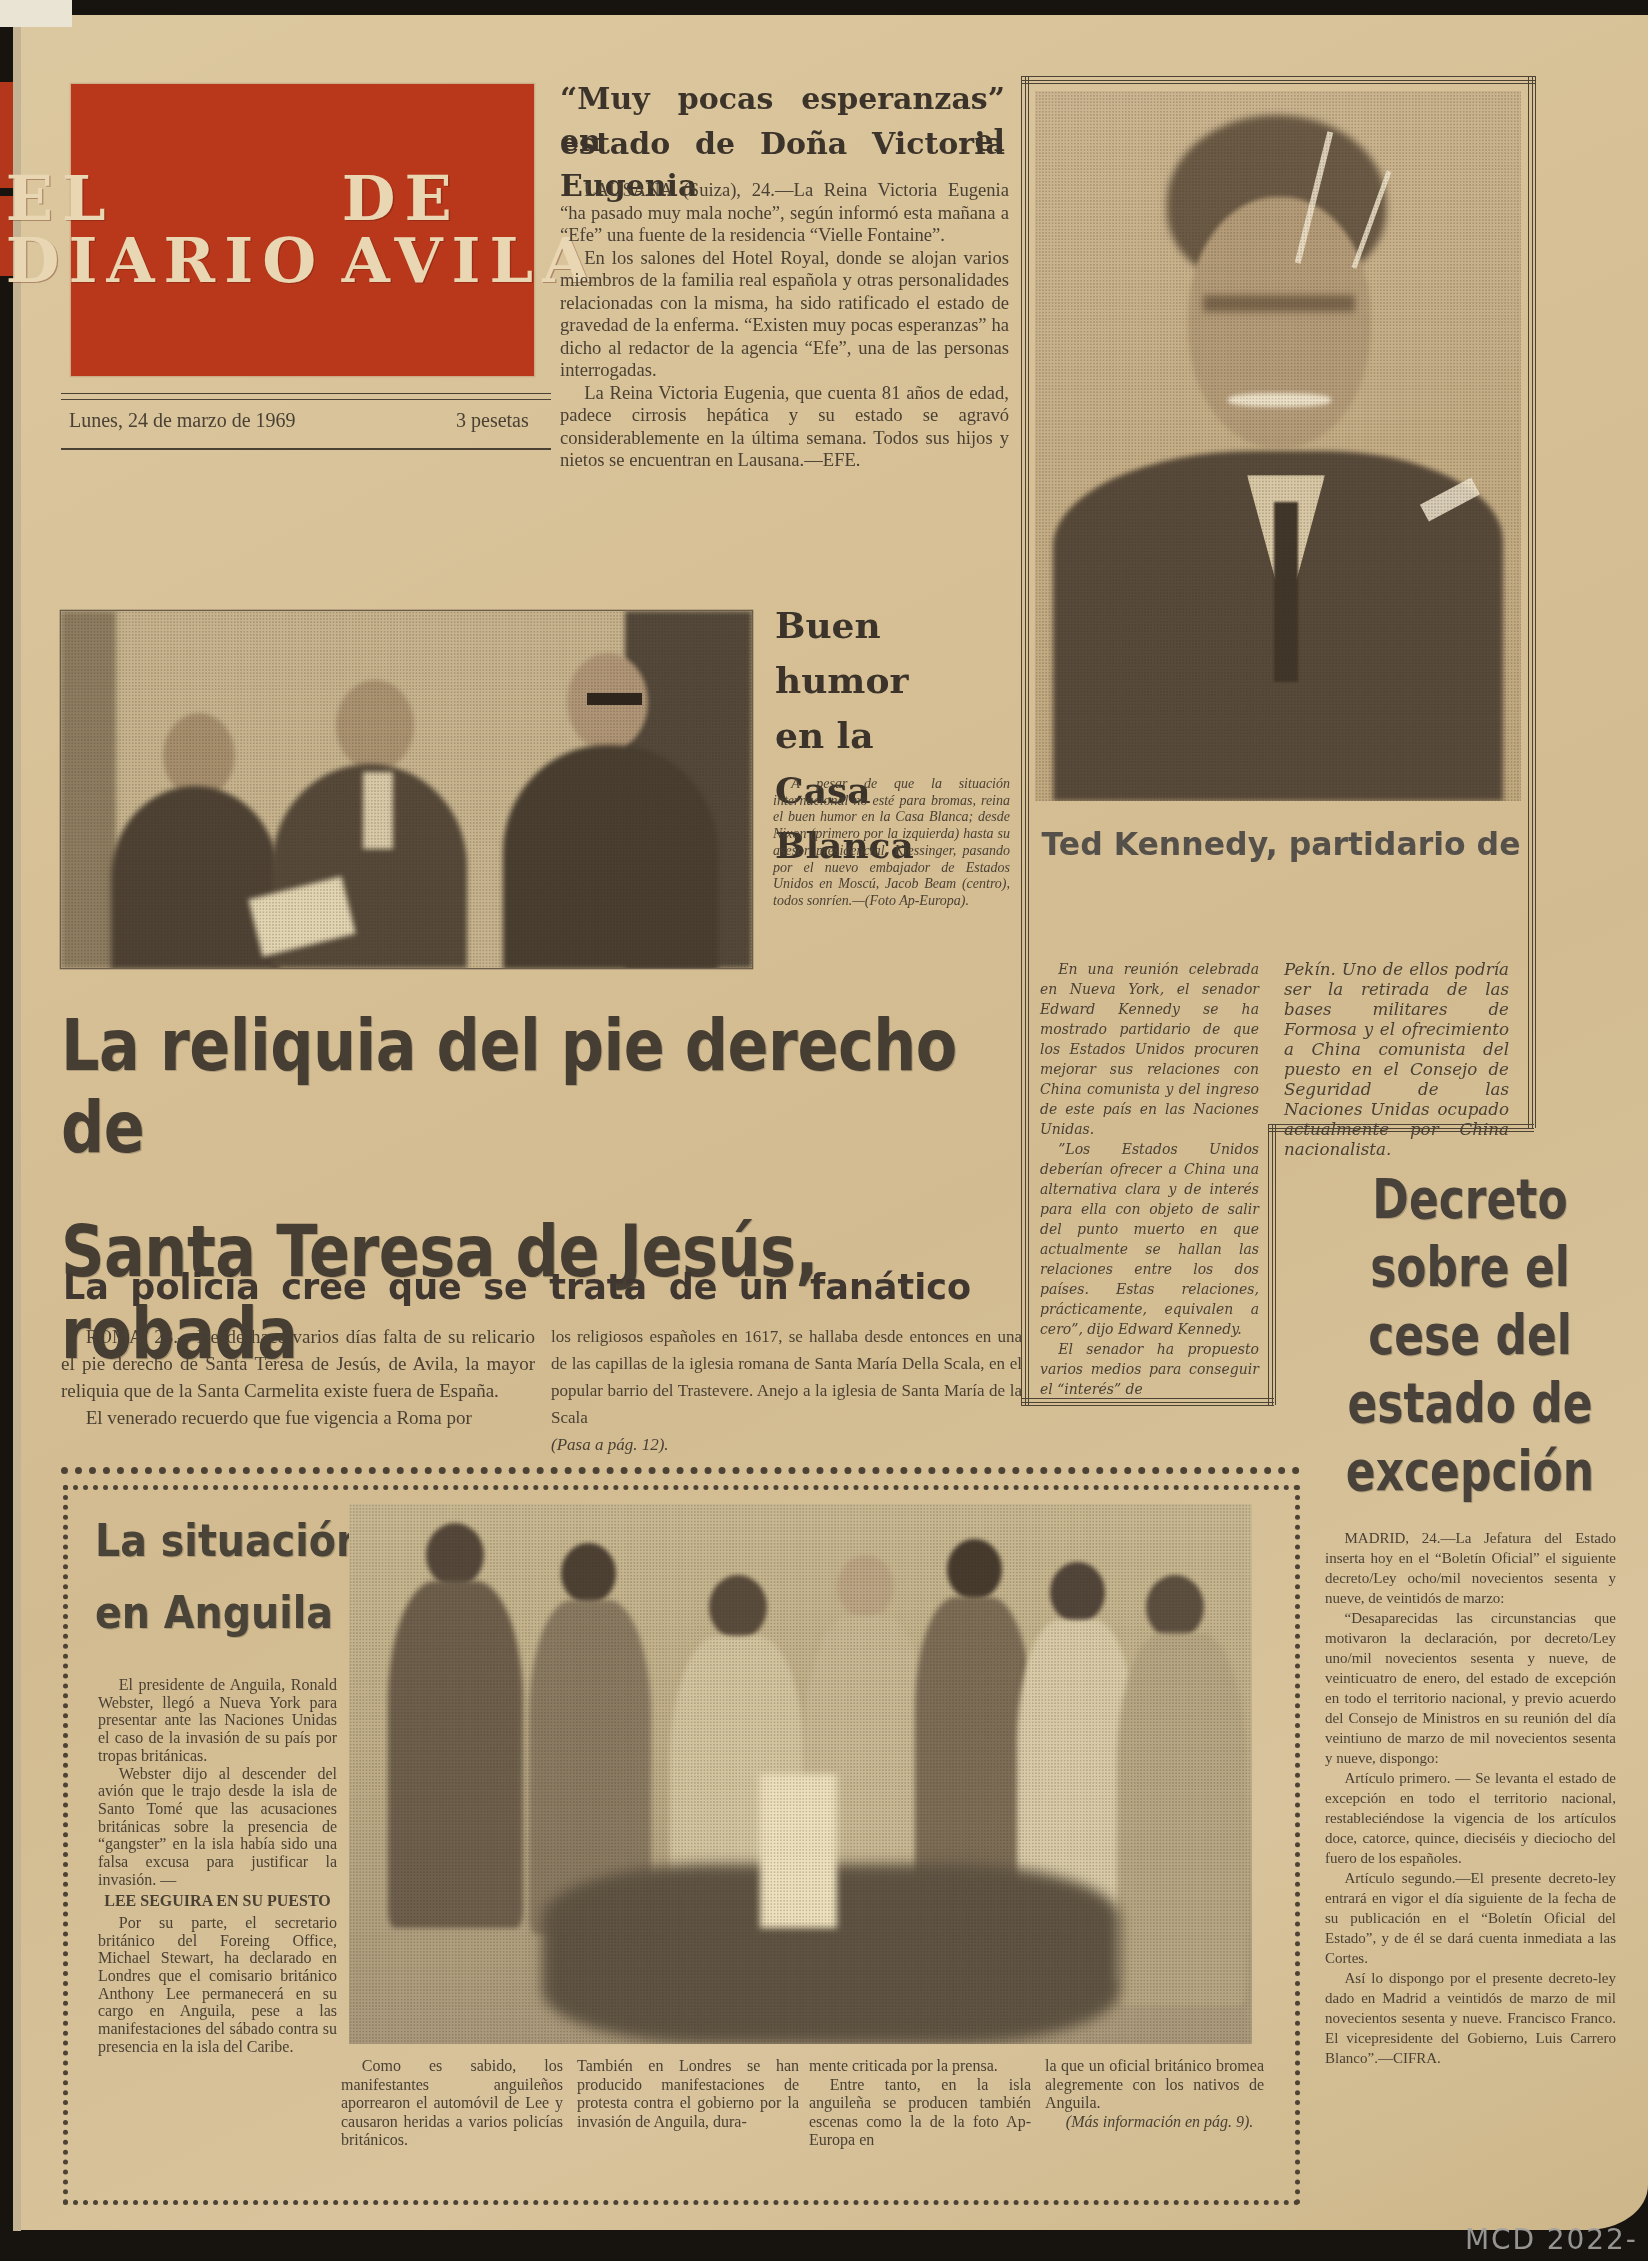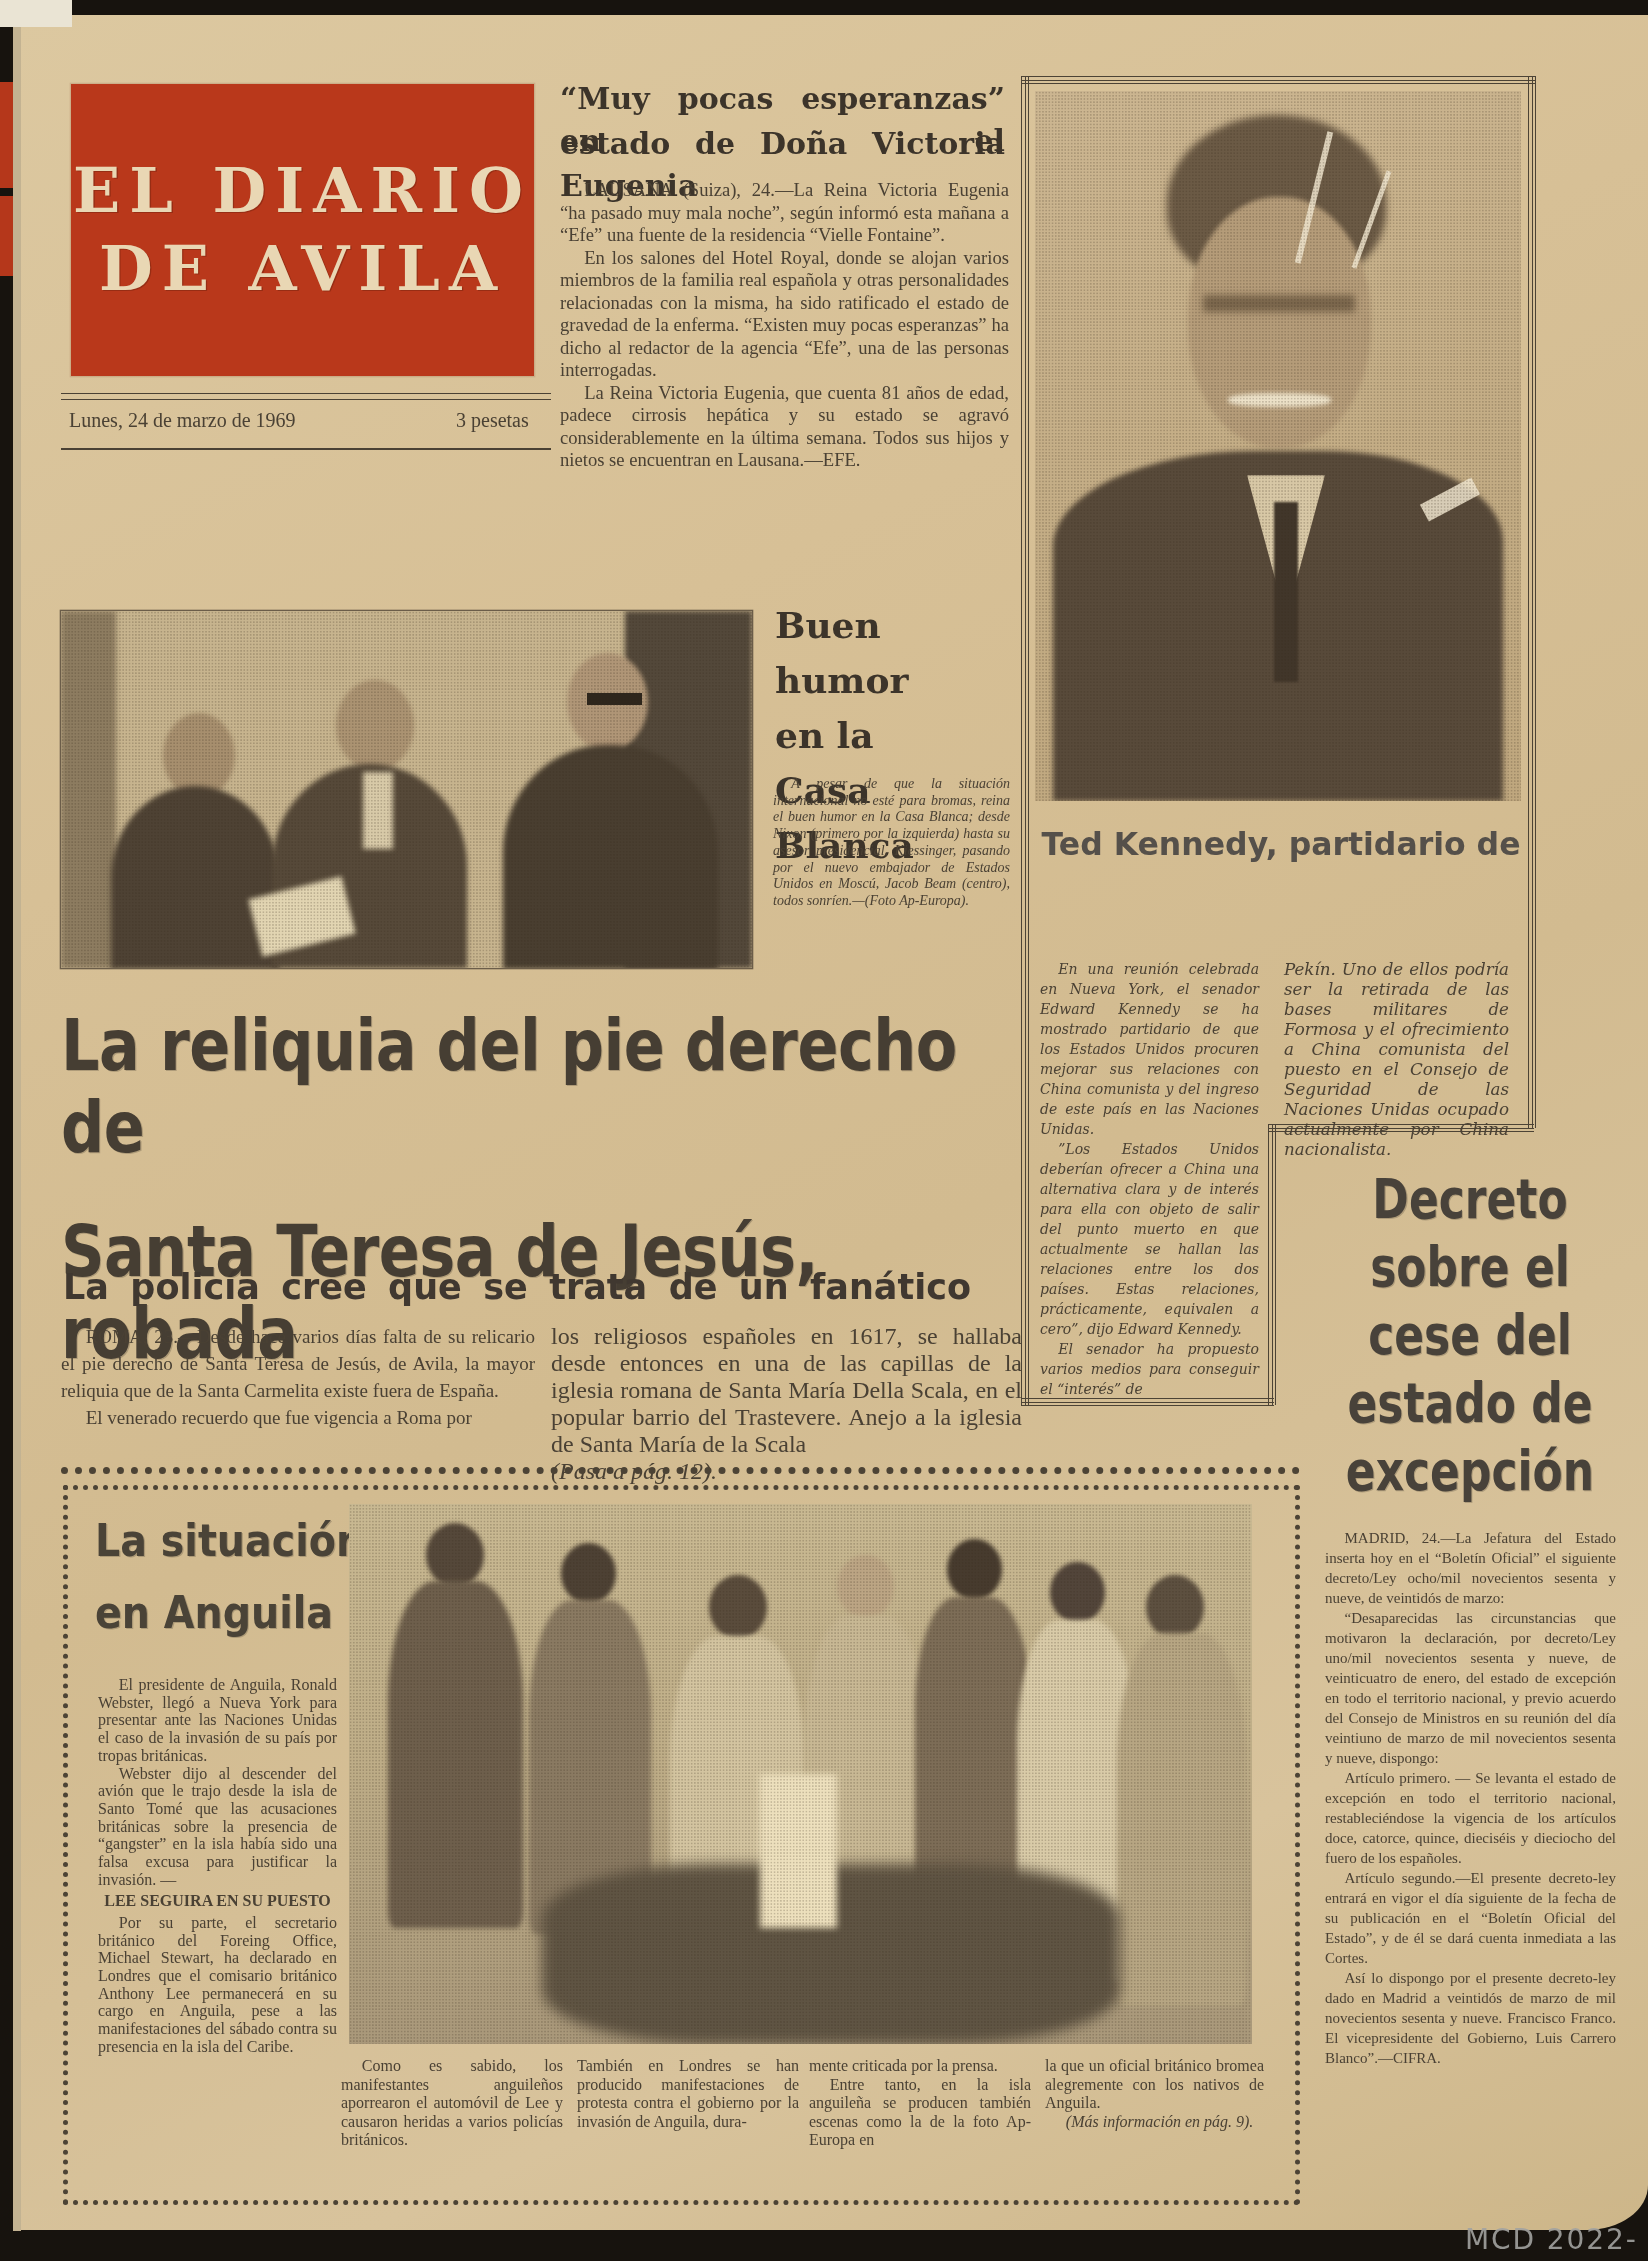--- a/index.html
+++ b/index.html
@@ -8,21 +8,21 @@
   .paper{position:absolute;left:19px;top:15.4px;width:1629px;height:2215px;
          background:linear-gradient(155deg,#dcc8a0 0%,#d7c096 30%,#d2bb90 55%,#d8c39c 80%,#cdb689 100%);
          border-radius:0 0 61px 0/0 0 45px 0;}
   .edge-sliver{position:absolute;left:13px;top:26px;width:7.7px;height:2205px;background:#c3b392;}
   .edge-white{position:absolute;left:0;top:0;width:72px;height:27px;background:#eae4d4;}
   .edge-red{position:absolute;left:0;width:13px;background:#b5371b;}
   .ink{color:#4a4134;}
   .just{text-align:justify;}
   p.np{margin:0;text-indent:1.3em;}
   .masthead{position:absolute;left:71px;top:84px;width:463px;height:292px;background:#b9381b;
-            display:flex;flex-direction:column;justify-content:center;align-items:center;gap:16.7px;
+            display:flex;justify-content:center;align-items:center;gap:16.7px;
             box-shadow:0 0 0 1.3px rgba(120,40,20,.15);}
   .masthead .mline{font-family:"DejaVu Serif",serif;font-weight:bold;font-size:62px;line-height:62px;
             color:#e9d7b4;letter-spacing:9px;text-shadow:1.3px 1.3px 0 rgba(90,25,10,.35);}
   .rule2{position:absolute;left:61px;width:490px;height:4.5px;border-top:1.9px solid #4a4134;border-bottom:1.3px solid #4a4134;}
   .rule1{position:absolute;left:61px;width:490px;height:0;border-top:2.6px solid #4a4134;}
   .dateline{position:absolute;font-size:20px;color:#4a4134;}
   .hl-serif{font-family:"DejaVu Serif",serif;font-weight:bold;color:#3c342a;}
   .hl-sans{font-family:"DejaVu Sans",sans-serif;font-weight:bold;color:#453c30;}
   .spread{text-align:justify;text-align-last:justify;}
   .vicbody p{font-size:18.6px;line-height:22.5px;}
@@ -132,21 +132,21 @@
   <div class="hl-sans" style="position:absolute;left:61px;top:1004px;width:1151px;font-size:72px;line-height:82px;transform:scaleX(0.84);transform-origin:0 0;color:#463e33;text-shadow:1.3px 1.3px 0.6px rgba(60,50,40,.25);letter-spacing:-0.6px;">
     <div>La reliquia del pie derecho de</div>
     <div style="margin-top:42px;">Santa Teresa de Jesús, robada</div>
   </div>
   <div class="hl-sans" style="position:absolute;left:63px;top:1268px;width:908px;font-size:35px;line-height:39px;text-align:justify;text-align-last:justify;color:#403830;">La policía cree que se trata de un fanático</div>
 
   <div class="ink just" style="position:absolute;left:61px;top:1323px;width:474px;font-size:19px;line-height:27px;">
     <p class="np">ROMA, 23.—Desde hace varios días falta de su relicario el pie derecho de Santa Teresa de Jesús, de Avila, la mayor reliquia que de la Santa Carmelita existe fuera de España.</p>
     <p class="np">El venerado recuerdo que fue vigencia a Roma por</p>
   </div>
-  <div class="ink just" style="position:absolute;left:551px;top:1323px;width:471px;font-size:24px;line-height:27px;">
+  <div class="ink just" style="position:absolute;left:551px;top:1323px;width:471px;font-size:17px;line-height:27px;">
     <p class="np" style="text-indent:0;">los religiosos españoles en 1617, se hallaba desde entonces en una de las capillas de la iglesia romana de Santa María Della Scala, en el popular barrio del Trastevere. Anejo a la iglesia de Santa María de la Scala</p>
     <p class="np" style="text-indent:0;text-align:left;font-style:italic;">(Pasa a pág. 12).</p>
   </div>
 
   <div class="hl-sans" style="position:absolute;left:1287px;top:1165px;width:366px;font-size:55px;line-height:68px;text-align:center;transform:scaleX(0.8);transform-origin:50% 0;color:#48423a;text-shadow:1.3px 1.3px 0.6px rgba(60,50,40,.25);">
     <div>Decreto</div>
     <div>sobre el</div>
     <div>cese del</div>
     <div>estado de</div>
     <div>excepción</div>

